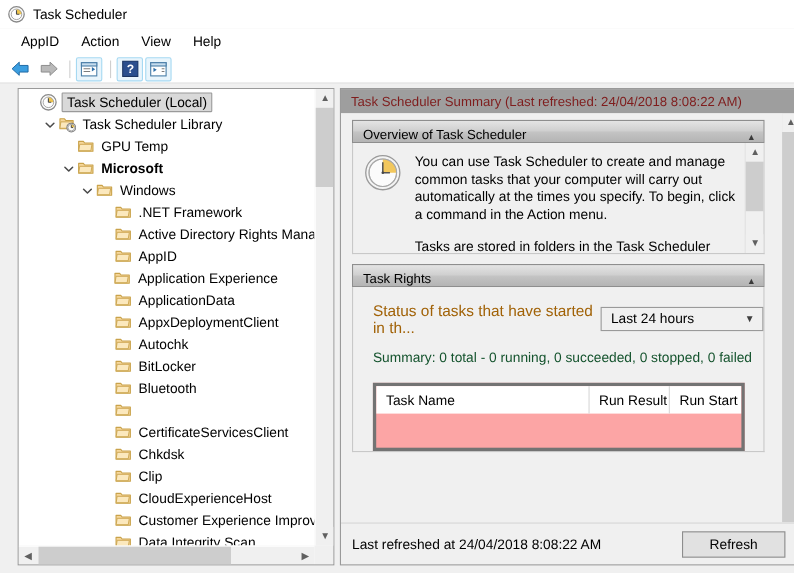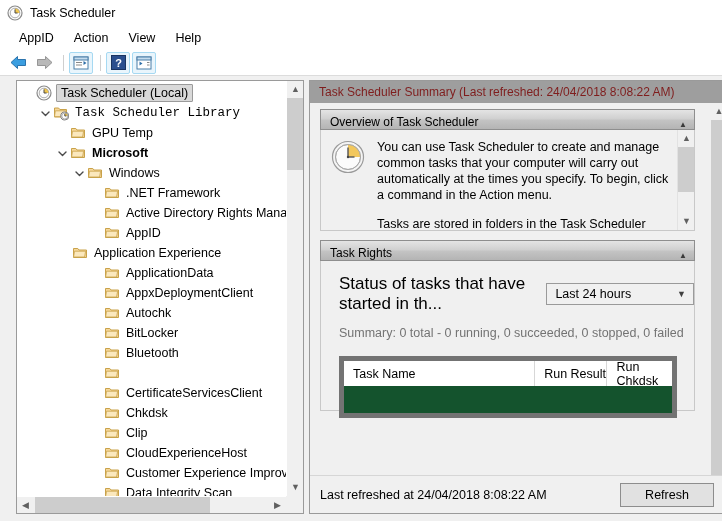--- a/index.html
+++ b/index.html
@@ -166,32 +166,32 @@
     width:17px;height:17px;display:flex;align-items:center;justify-content:center;background:#f0f0f0;
   }
   .ov-vsb .arrow.bot{position:absolute;bottom:0;left:0;}
   .ov-vsb .thumb{position:absolute;left:0;top:17px;width:17px;height:45px;background:#cdcdcd;}
 
   
   .ts-body{height:150px;padding:0;}
   .ts-row{
     display:flex;align-items:center;padding:13px 0 0 18px;
   }
-  .ts-label{font-size:17px;color:#000000;width:208px;}
+  .ts-label{font-size:14px;color:#a16207;width:208px;}
   .combo{
     width:148px;height:22px;box-sizing:border-box;
     background:#f0f0f0;border:1px solid #9a9a9a;
     display:flex;align-items:center;justify-content:space-between;
     padding:0 7px 0 8px;font-size:12.5px;color:#000;
   }
   .combo .caret{font-size:9px;color:#404040;}
-  .ts-summary{font-size:12.5px;padding:12px 0 0 18px;color:#737373;}
+  .ts-summary{font-size:12.5px;padding:12px 0 0 18px;color:#14532d;}
   .ts-grid{
     margin:16px 0 0 18px;width:338px;height:62px;
-    background:#14532d;border:5px solid #737373;box-sizing:border-box;overflow:hidden;
+    background:#fca5a5;border:3px solid #737373;box-sizing:border-box;overflow:hidden;
   }
   .grid-head{display:flex;height:25px;background:#ffffff;}
   .gh-cell{
     display:flex;align-items:center;padding-left:9px;font-size:12.5px;color:#000;
     box-sizing:border-box;border-right:1px solid #d7d7d7;
   }
   .gh-cell:last-child{border-right:none;}
 
   
   .rp-footer{
@@ -282,21 +282,21 @@
               <span class="twist"></span>
               <span class="ticon"><svg width="16" height="16" viewBox="0 0 16 16">
                   <circle cx="8" cy="8" r="7" fill="#fdfdfd" stroke="#8a8a8a" stroke-width="1.2"></circle>
                   <path d="M8 8 L8 3.2 A4.8 4.8 0 0 1 12.8 8 Z" fill="#f0c64f"></path>
                   <circle cx="8" cy="8" r="4.8" fill="none" stroke="#9a9a9a" stroke-width="0.8"></circle>
                   <line x1="8" y1="8" x2="8" y2="4.4" stroke="#4a4a4a" stroke-width="1"></line>
                   <line x1="8" y1="8" x2="10.6" y2="8" stroke="#4a4a4a" stroke-width="1"></line>
                 </svg></span>
               <span class="tlabel-wrap">Task Scheduler (Local)</span>
             </div>
-            <div class="tnode" style="padding-left: 21px; font-family: Liberation Mono, monospace;">
+            <div class="tnode" style="padding-left: 21px;">
               <span class="twist">
                 <svg width="11" height="11" viewBox="0 0 11 11">
                   <path d="M2 4 L5.5 7.5 L9 4" fill="none" stroke="#4a4a4a" stroke-width="1.4" stroke-linecap="round" stroke-linejoin="round"></path>
                 </svg>
               </span>
               <span class="ticon"><svg width="16" height="16" viewBox="0 0 16 16">
                   <path d="M1.5 3 H5.6 L6.8 4.5 H13.5 V12 H1.5 Z" fill="#f6d79a" stroke="#c9a24a" stroke-width="1" stroke-linejoin="round"></path>
                   <path d="M2.3 5.8 H12.8 L11.9 11.6 H1.5 Z" fill="#fbe8bd" stroke="#c9a24a" stroke-width="0.8" stroke-linejoin="round"></path>
                   <circle cx="11.8" cy="11" r="4" fill="#fdfdfd" stroke="#7f7f7f" stroke-width="1"></circle>
                   <path d="M11.8 11 L11.8 8 A3 3 0 0 1 14.8 11 Z" fill="#f0c64f"></path>
@@ -355,21 +355,21 @@
               <span class="tlabel-wrap">Active Directory Rights Managem</span>
             </div>
             <div class="tnode" style="padding-left: 72px;">
               <span class="twist"></span>
               <span class="ticon"><svg width="16" height="16" viewBox="0 0 16 16">
                   <path d="M1.5 3.5 H5.8 L7 5 H14.5 V12.5 H1.5 Z" fill="#f6d79a" stroke="#c9a24a" stroke-width="1" stroke-linejoin="round"></path>
                   <path d="M2.5 6.2 H13.6 L12.6 12 H1.6 Z" fill="#fbe8bd" stroke="#c9a24a" stroke-width="0.8" stroke-linejoin="round"></path>
                 </svg></span>
               <span class="tlabel-wrap">AppID</span>
             </div>
-            <div class="tnode" style="padding-left: 40px;">
+            <div class="tnode" style="padding-left: 40px; justify-content: center;">
               <span class="twist"></span>
               <span class="ticon"><svg width="16" height="16" viewBox="0 0 16 16">
                   <path d="M1.5 3.5 H5.8 L7 5 H14.5 V12.5 H1.5 Z" fill="#f6d79a" stroke="#c9a24a" stroke-width="1" stroke-linejoin="round"></path>
                   <path d="M2.5 6.2 H13.6 L12.6 12 H1.6 Z" fill="#fbe8bd" stroke="#c9a24a" stroke-width="0.8" stroke-linejoin="round"></path>
                 </svg></span>
               <span class="tlabel-wrap">Application Experience</span>
             </div>
             <div class="tnode" style="padding-left: 72px;">
               <span class="twist"></span>
               <span class="ticon"><svg width="16" height="16" viewBox="0 0 16 16">
@@ -546,21 +546,21 @@
                 <div class="combo">
                   <span>Last 24 hours</span>
                   <span class="caret">▼</span>
                 </div>
               </div>
               <div class="ts-summary">Summary: 0 total - 0 running, 0 succeeded, 0 stopped, 0 failed</div>
               <div class="ts-grid">
                 <div class="grid-head" id="grid-head">
                     <div class="gh-cell" style="width: 196px;">Task Name</div>
                     <div class="gh-cell" style="width: 74px;">Run Result</div>
-                    <div class="gh-cell" style="width: 66px;">Run Chkdsk</div>
+                    <div class="gh-cell" style="width: 66px;">Run Start</div>
                   </div>
               </div>
             </div>
           </div>
 
         </div>
 
         <div class="rp-vsb">
           <div class="arrow">
             <span class="sb-arrow-glyph">▲</span>

